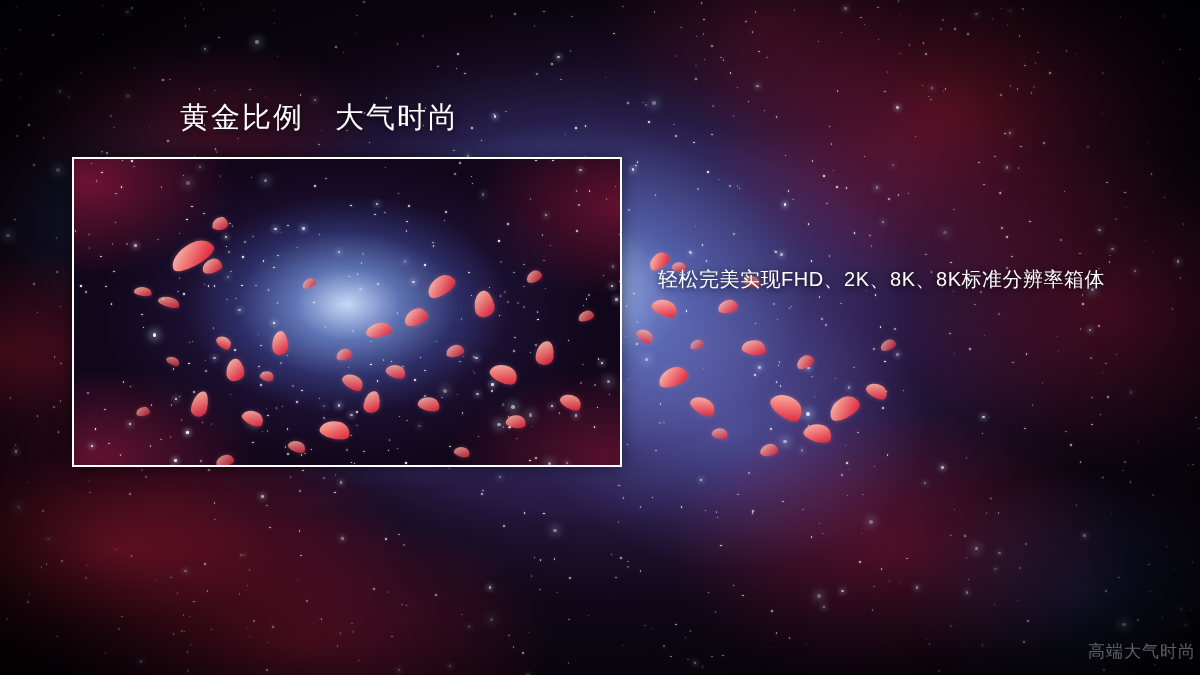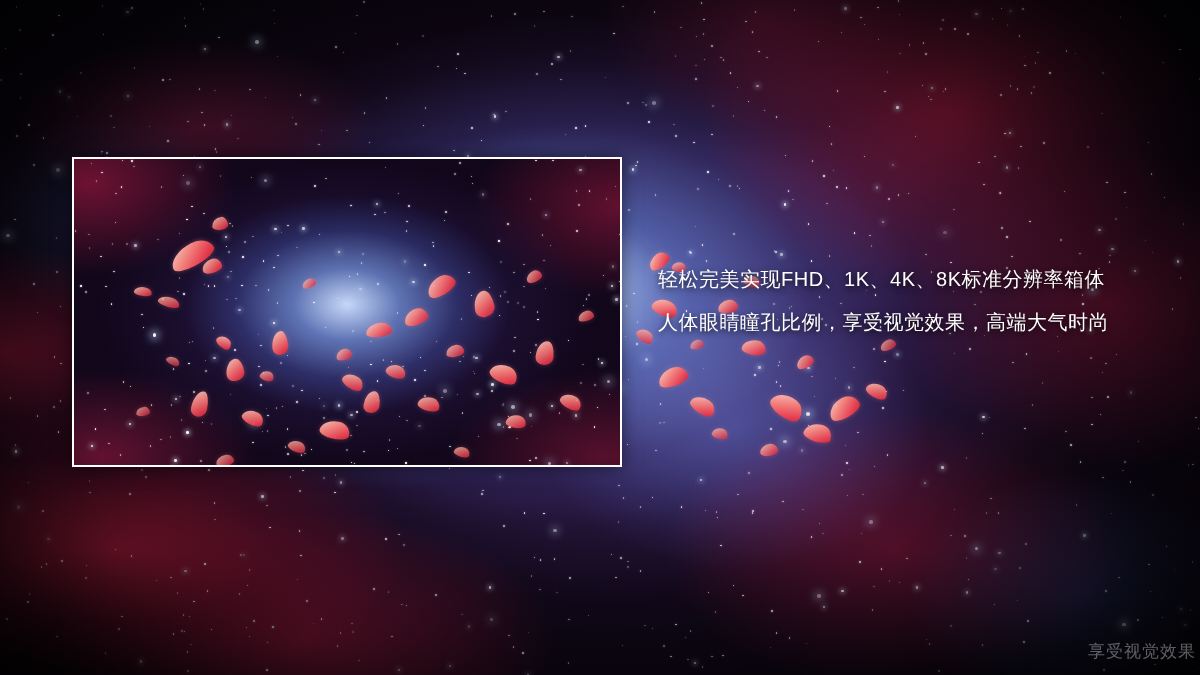--- a/index.html
+++ b/index.html
@@ -1254,21 +1254,21 @@
           <span class="petal" style="left:486px;top:236px;width:22px;height:14px;transform:rotate(30deg);opacity:0.88"></span>
           <span class="petal" style="left:504px;top:152px;width:16px;height:10px;transform:rotate(-14deg);opacity:0.78"></span>
           <span class="petal" style="left:214px;top:282px;width:18px;height:11px;transform:rotate(24deg);opacity:0.8"></span>
           <span class="petal" style="left:62px;top:248px;width:14px;height:9px;transform:rotate(-6deg);opacity:0.7"></span>
           <span class="petal" style="left:380px;top:288px;width:16px;height:10px;transform:rotate(18deg);opacity:0.78"></span>
           <span class="petal" style="left:142px;top:296px;width:18px;height:11px;transform:rotate(-10deg);opacity:0.75"></span>
         </div>
     </div>
   </div>
 
+  <div class="title">黄金比例　大气时尚</div>
 
   <div class="body-text">
-    <p>轻松完美实现FHD、1K、4K、8K标准分辨率箱体</p>
-    <p>人体眼睛瞳孔比例，享受视觉效果，高端大气时尚</p>
+    <p>轻松完美实现FHD、2K、8K、8K标准分辨率箱体</p>
   </div>
 
-  <div class="watermark">享受视觉效果</div>
+  <div class="watermark">高端大气时尚</div>
 
 </div>
 
 </body></html>

